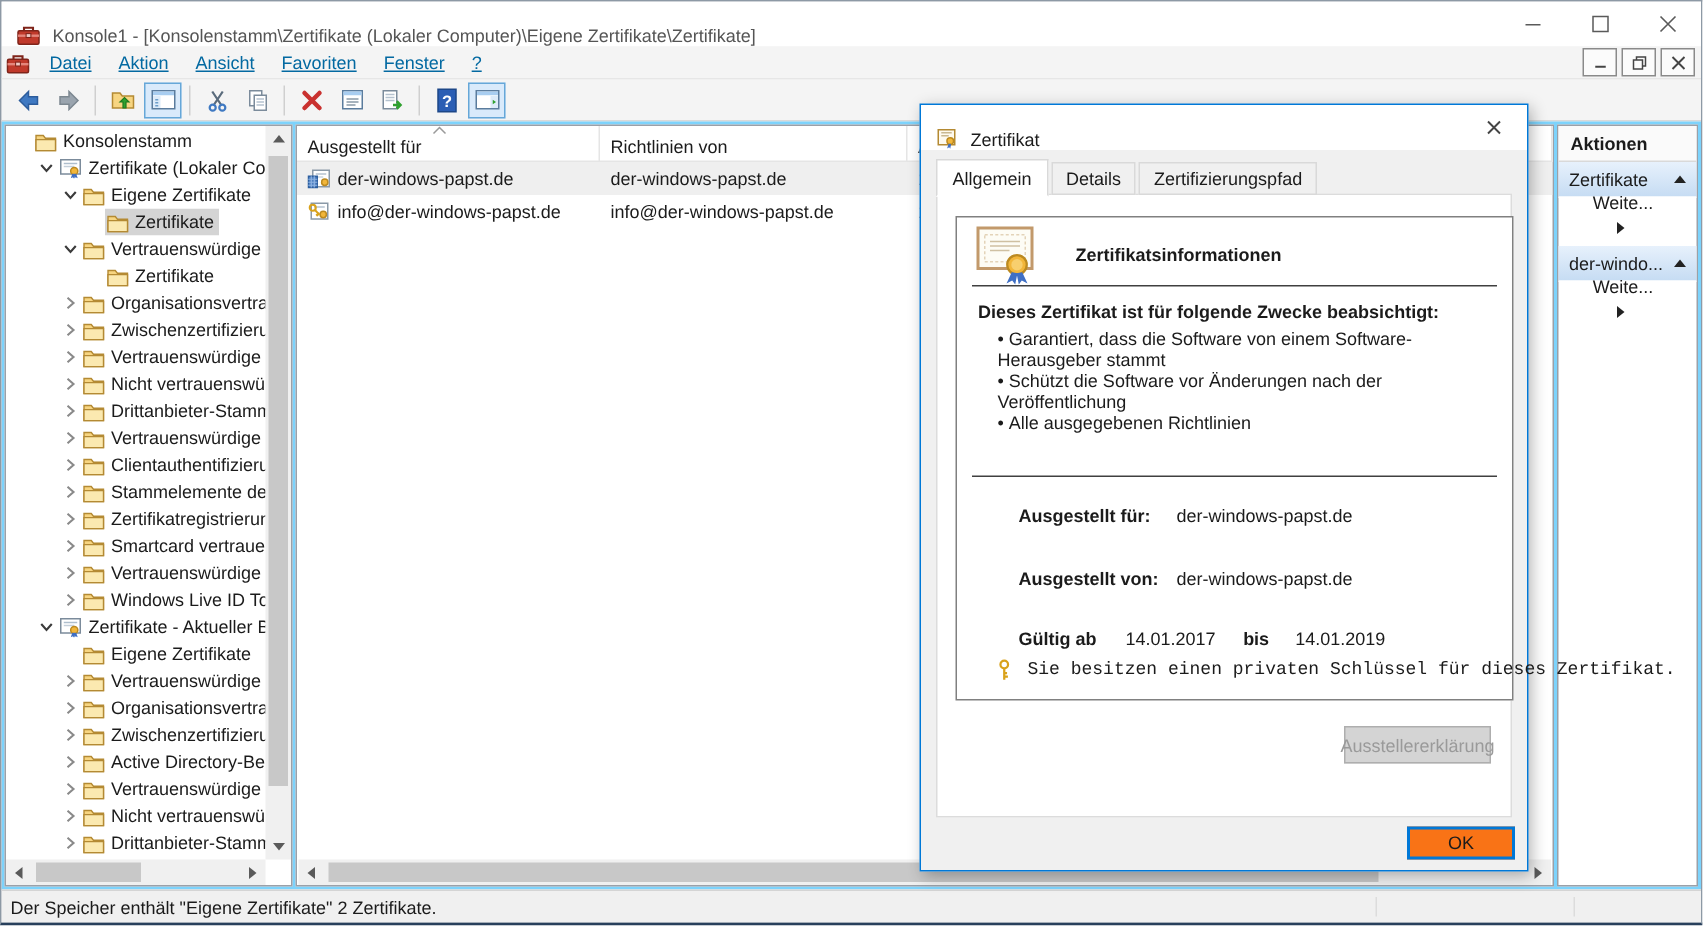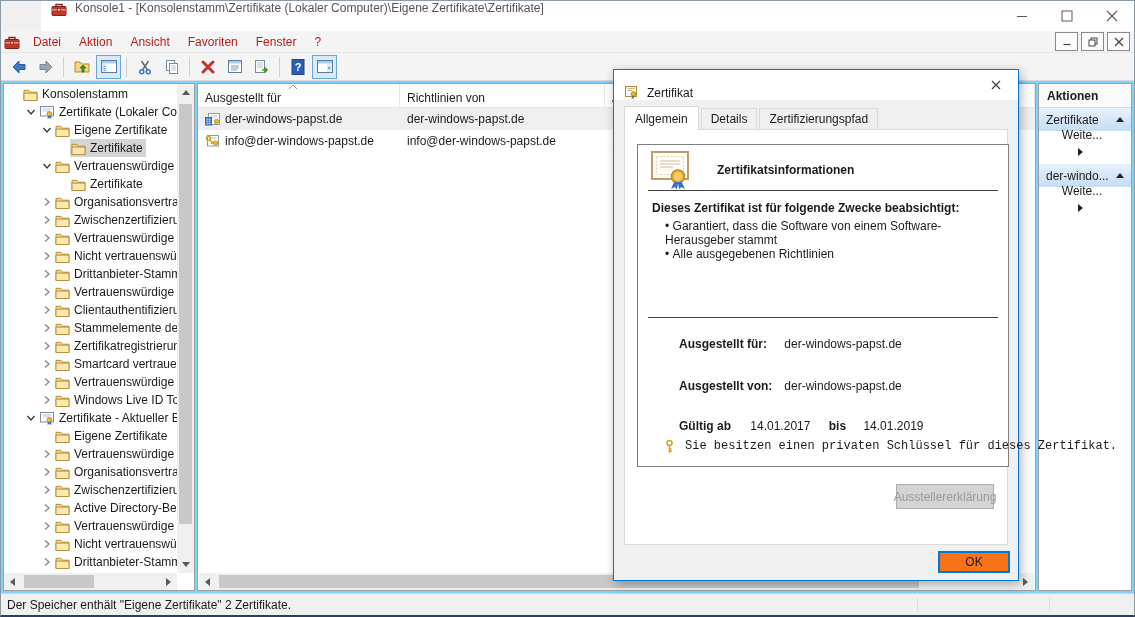--- a/index.html
+++ b/index.html
@@ -1,27 +1,27 @@
 <!DOCTYPE html>
 <html><head>
 <meta charset="utf-8">
 <style>
   html,body{margin:0;padding:0;background:#fff;font-family:"Liberation Sans",sans-serif;font-size:12px;color:#1b1b1b;}
   *{box-sizing:border-box;}
   .window{position:relative;width:1135px;height:617px;background:#f0f0f0;border:1px solid #8d99a5;border-bottom:2px solid #28405c;overflow:hidden;}
   
-  .titlebar{position:absolute;top:0;left:0;right:0;height:30px;background:#fff;display:flex;align-items:flex-start;margin-left:40px;}
+  .titlebar{position:absolute;top:0;left:0;right:0;height:30px;background:#fff;display:flex;align-items:flex-end;}
   .app-icon{margin:0 8px 0 10px;display:inline-flex;}
   .title-text{color:#555;white-space:nowrap;}
   .win-controls{position:absolute;right:0;top:0;height:30px;display:flex;}
   .win-btn{width:45px;height:30px;display:flex;align-items:center;justify-content:center;}
   
   .menubar{position:absolute;top:30px;left:0;right:0;height:22px;background:#f4f4f4;border-bottom:1px solid #e6e6e6;display:flex;align-items:center;}
   .menubar .app-icon{margin:0 4px 0 3px;}
-  .menu-item{padding:2px 9px;color:#b91c1c;}
+  .menu-item{padding:2px 9px;color:#0369a1;text-decoration:underline;}
   .child-controls{position:absolute;right:4px;top:1px;display:flex;gap:3px;}
   .child-btn{width:23px;height:19px;border:1px solid #8a8a8a;background:#fbfbfb;display:flex;align-items:center;justify-content:center;}
   
   .toolbar{position:absolute;top:52px;left:0;right:0;height:28px;background:#f4f4f4;border-bottom:1px solid #d9d9d9;display:flex;align-items:center;padding-left:4px;}
   .tb-btn{width:25px;height:24px;display:flex;align-items:center;justify-content:center;margin:0 1px;border:1px solid transparent;}
   .tb-btn.active{background:#d9eafb;border:1px solid #66a7d8;}
   .tb-sep{width:1px;height:20px;background:#cfcfcf;margin:0 4px;}
   
   .main{position:absolute;top:80px;bottom:22px;left:0;right:0;background:#7dd3fc;}
   .panel{position:absolute;top:2px;bottom:2px;background:#fff;border:1px solid #9aa0a8;}
@@ -865,20 +865,21 @@
               <circle cx="28" cy="27.5" r="3.8" fill="#f8cf6e"></circle>
               <path d="M24.5 32.5L21 40l3.8-2 2 2.6 1.5-7.4z" fill="#3f6fc4"></path>
               <path d="M31.5 32.5L35 40l-3.8-2-2 2.6-1.5-7.4z" fill="#3f6fc4"></path>
             </svg>
           </span>
         <div class="cb-heading">Zertifikatsinformationen</div>
         <div class="cb-hr1"></div>
         <div class="cb-ptitle">Dieses Zertifikat ist für folgende Zwecke beabsichtigt:</div>
         <div class="bullets">
             <div class="bullet"><span class="dot">•&nbsp;</span><span>Garantiert, dass die Software von einem Software-Herausgeber stammt</span></div>
+            <div class="bullet"><span class="dot">•&nbsp;</span><span>Schützt die Software vor Änderungen nach der Veröffentlichung</span></div>
             <div class="bullet"><span class="dot">•&nbsp;</span><span>Alle ausgegebenen Richtlinien</span></div>
           </div>
         <div class="cb-hr2"></div>
         <div class="frow frow-to">
           <span class="flabel">Ausgestellt für:</span>
           <span>der-windows-papst.de</span>
         </div>
         <div class="frow frow-by">
           <span class="flabel">Ausgestellt von:</span>
           <span>der-windows-papst.de</span>

